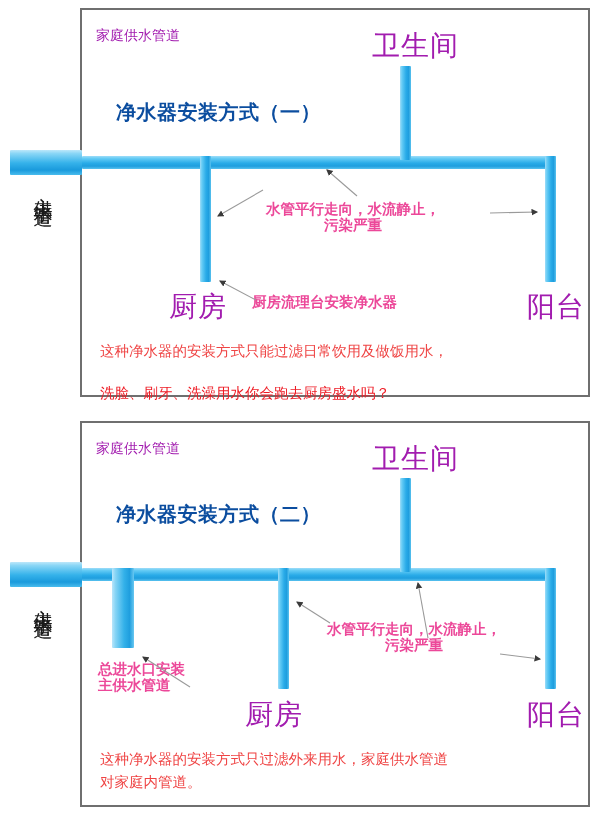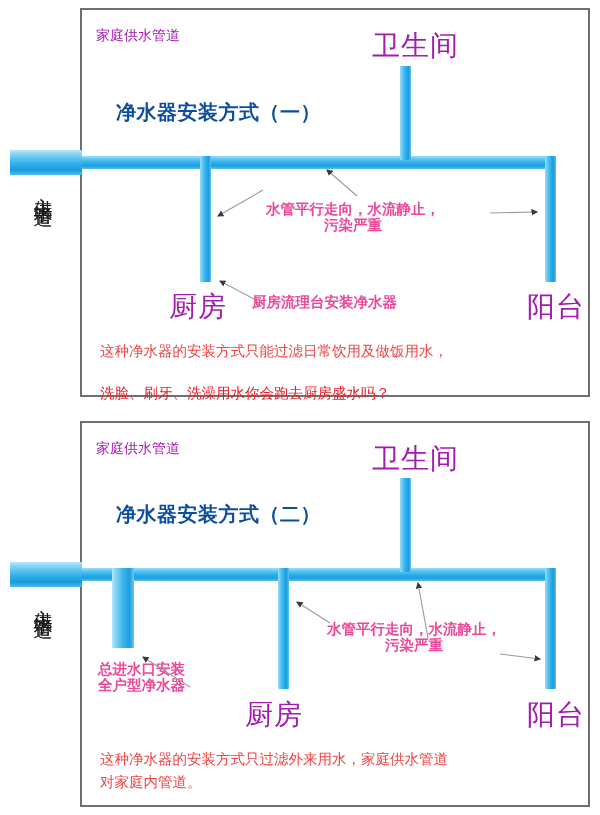--- a/index.html
+++ b/index.html
@@ -167,21 +167,21 @@
 <div class="label-dark room-name" style="left:372px; top:440px;">卫生间</div>
 
 <div class="label-dark room-name" style="left:245px; top:696px;">厨房</div>
 
 <div class="label-dark room-name" style="left:527px; top:696px;">阳台</div>
 
 <div class="label-red" style="left:327px; top:621px; font-size:14.5px; text-align:center;">水管平行走向，水流静止，
 污染严重</div>
 
 <div class="label-red" style="left:98px; top:661px; font-size:14.5px;">总进水口安装
-全户型净水器</div>
+主供水管道</div>
 
 <div class="desc desc-dark" style="left:100px; top:749px;">这种净水器的安装方式只过滤外来用水，家庭供水管道</div>
 <div class="desc desc-dark" style="left:100px; top:772px;">对家庭内管道。</div>
 
 <svg class="arrows" viewBox="0 0 600 815" xmlns="http://www.w3.org/2000/svg">
   <defs>
     <marker id="ah" markerWidth="7" markerHeight="7" refX="5" refY="3" orient="auto" markerUnits="strokeWidth">
       <path d="M0,0 L6,3 L0,6 z" fill="#3a3a3a"></path>
     </marker>
   </defs>

